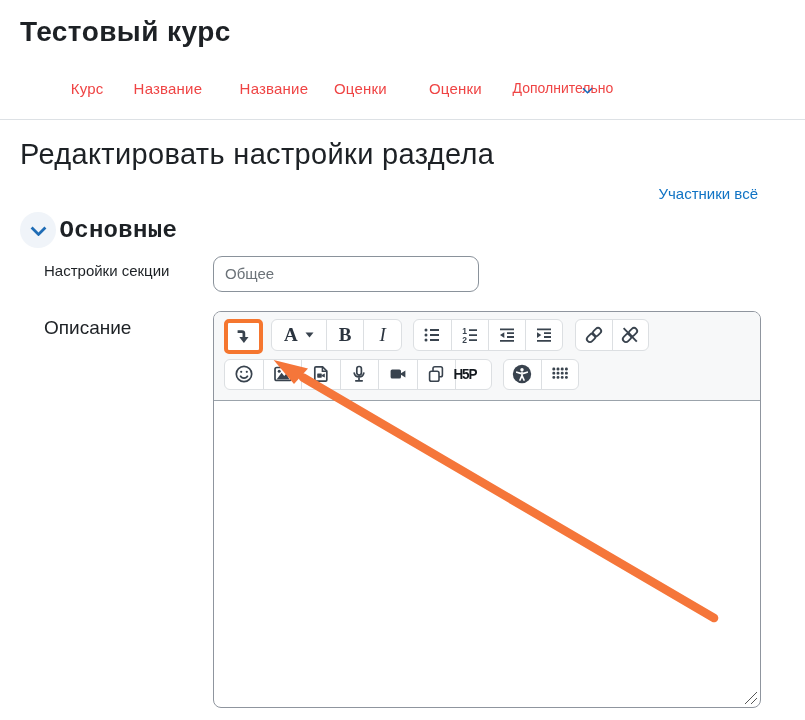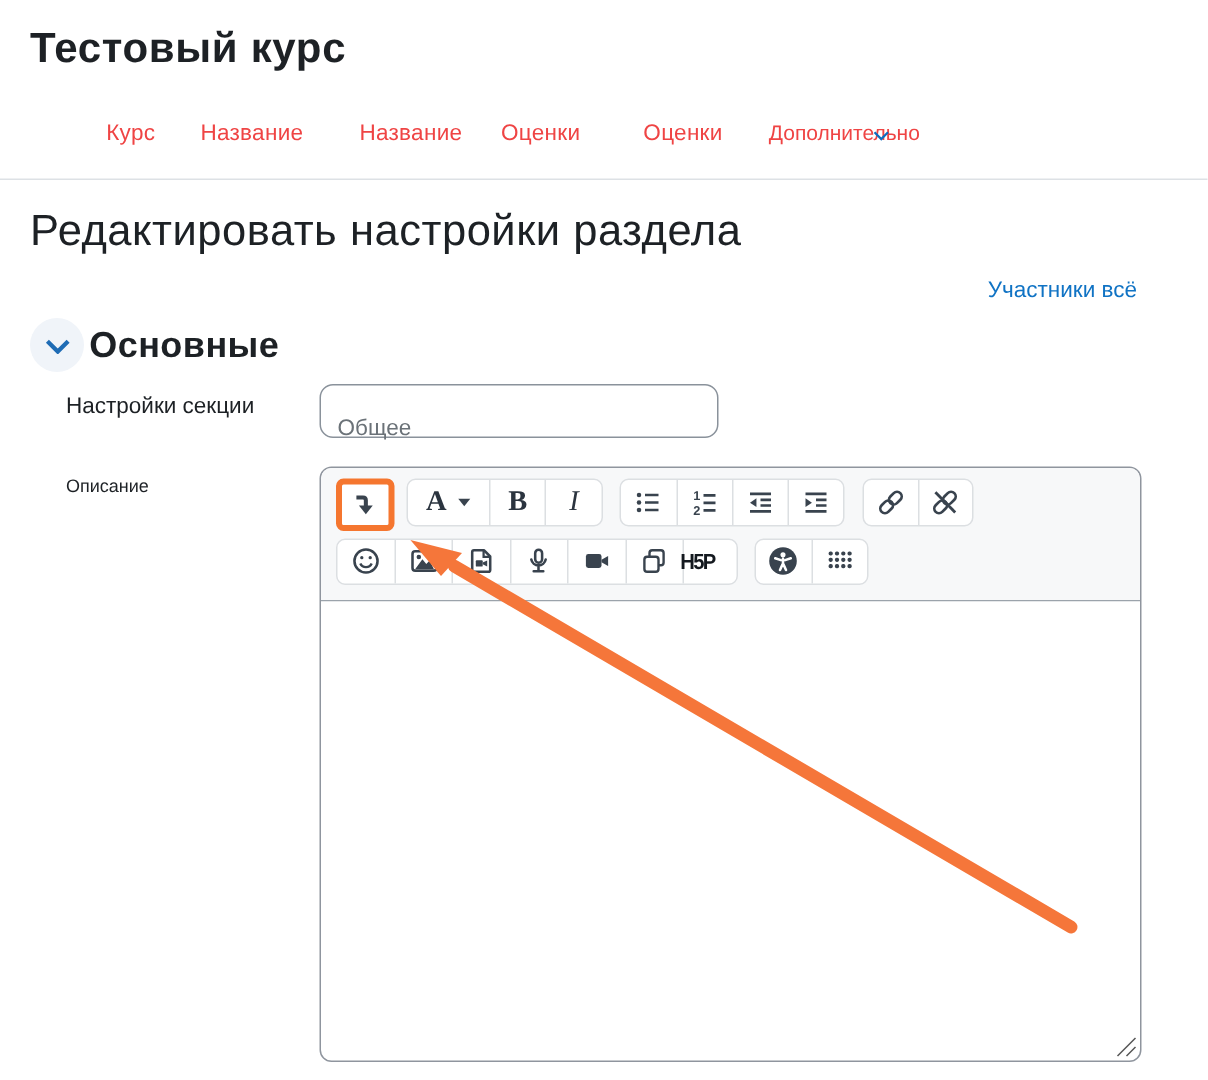--- a/index.html
+++ b/index.html
@@ -5,24 +5,24 @@
 * { margin:0; padding:0; box-sizing:border-box; }
 html,body { width:805px; height:720px; background:#fff; font-family:"Liberation Sans",sans-serif; color:#1d2125; overflow:hidden; }
 .abs { position:absolute; }
 #h1 { left:20px; top:18px; font-size:28px; font-weight:bold; letter-spacing:0.45px; line-height:1; }
 #nav { left:0; top:81px; width:805px; height:16px; }
 #nav a { position:absolute; color:#ef4444; font-size:15px; letter-spacing:0.2px; text-decoration:none; line-height:1; white-space:nowrap;margin-left:36px; }
 #navline { left:0; top:119px; width:805px; height:1px; background:#dde1e5; }
 #h2 { left:20px; top:139.5px; font-size:29px; font-weight:normal; letter-spacing:0.35px; line-height:1; }
 #expand { top:185px; right:47px; color:#1073c4; font-size:15px; }
 #seccircle { left:19.7px; top:212px; width:36px; height:36px; border-radius:50%; background:#f0f4f9; }
-#sectitle { left:59.5px; top:218.6px; font-size:24px; font-weight:bold; letter-spacing:0.3px; line-height:1; }
+#sectitle { left:59.5px; top:218.6px; font-size:24px; font-weight:bold; letter-spacing:0.3px; line-height:1;font-family:Liberation Mono, monospace; }
 #lbl1 { left:44px; top:262px; font-size:15px; }
-#lbl2 { left:44px; top:317px; font-size:12px; }
-#inp { left:213px; top:256px; width:266px; height:36px; border:1px solid #8a929b; border-radius:9px; background:#fff; font-size:15px; color:#6b7278; padding:12px 11px; line-height:34px; }
+#lbl2 { left:44px; top:317px; font-size:19px; }
+#inp { left:213px; top:256px; width:266px; height:36px; border:1px solid #8a929b; border-radius:9px; background:#fff; font-size:15px; color:#6b7278; padding:0 11px; line-height:34px; }
 #editor { left:213px; top:311px; width:548px; height:397px; border:1px solid #8f959e; border-radius:8px; background:#fff; }
 #toolbar { position:absolute; left:0; top:0; width:546px; height:89px; background:#f7f8f9; border-bottom:1px solid #9ba3ab; border-radius:7px 7px 0 0; }
 .grp { position:absolute; display:flex; background:#fff; border:1px solid #dcdfe2; border-radius:6px; }
 .btn { display:flex; align-items:center; justify-content:center; }
 .btn + .btn { border-left:1px solid #dcdfe2; }
 #obox { position:absolute; left:9.5px; top:7px; width:39.5px; height:35px; border:4px solid #f5762f; border-radius:5px; background:#fff; z-index:3; display:flex; align-items:center; justify-content:center; }
 #resize { position:absolute; right:2px; bottom:2px; width:14px; height:14px; }
 #arrow { left:0; top:0; width:805px; height:720px; z-index:10; pointer-events:none; }
 svg.ic { display:block; }
 </style>

